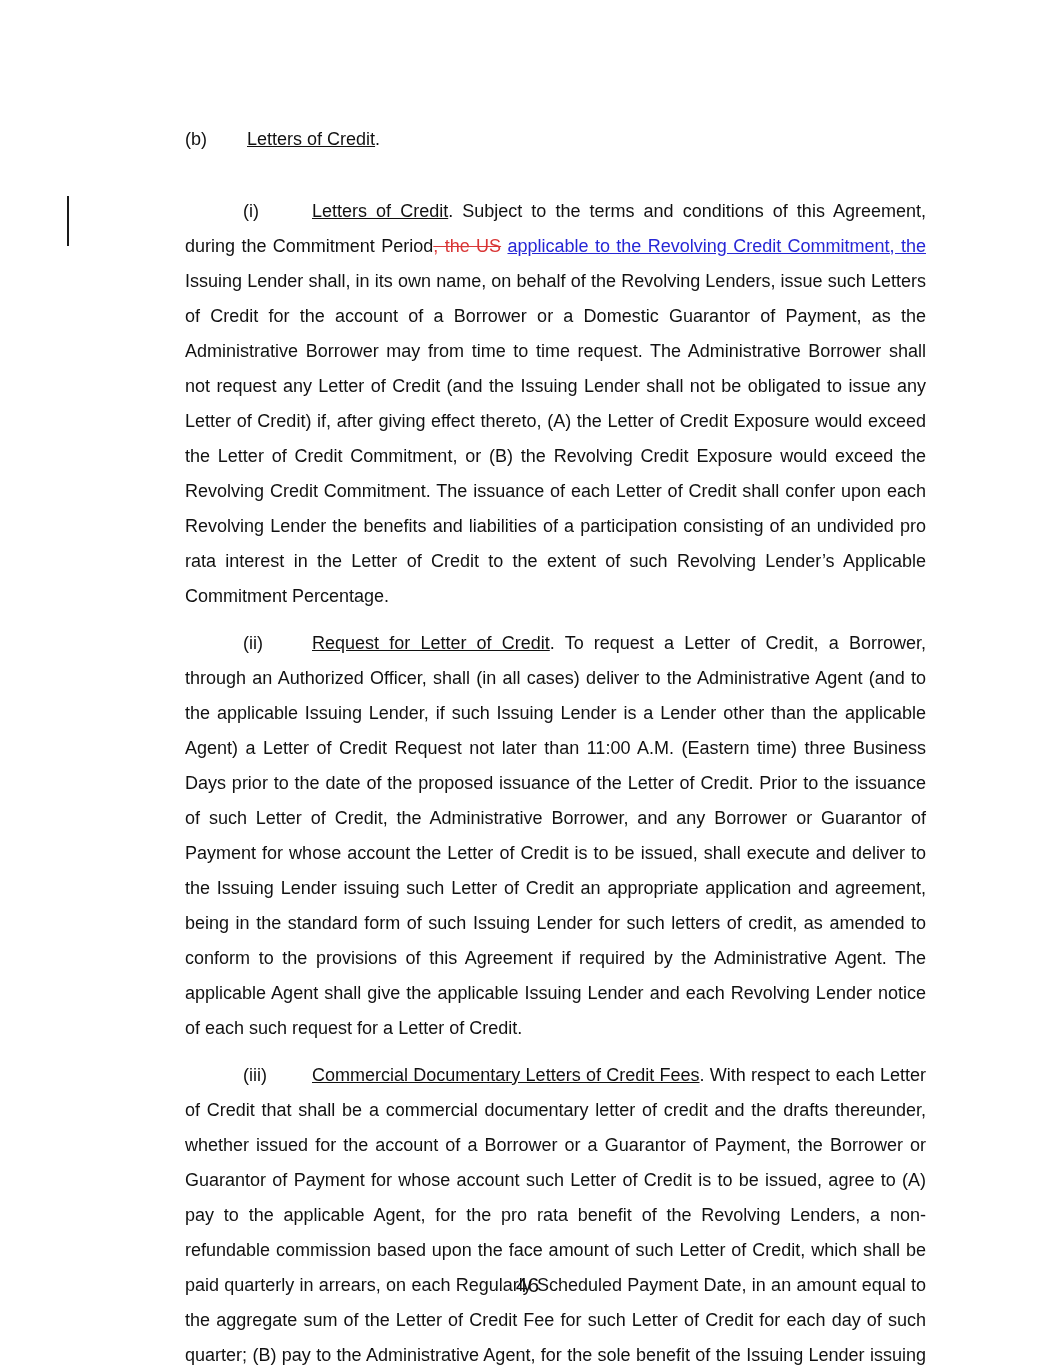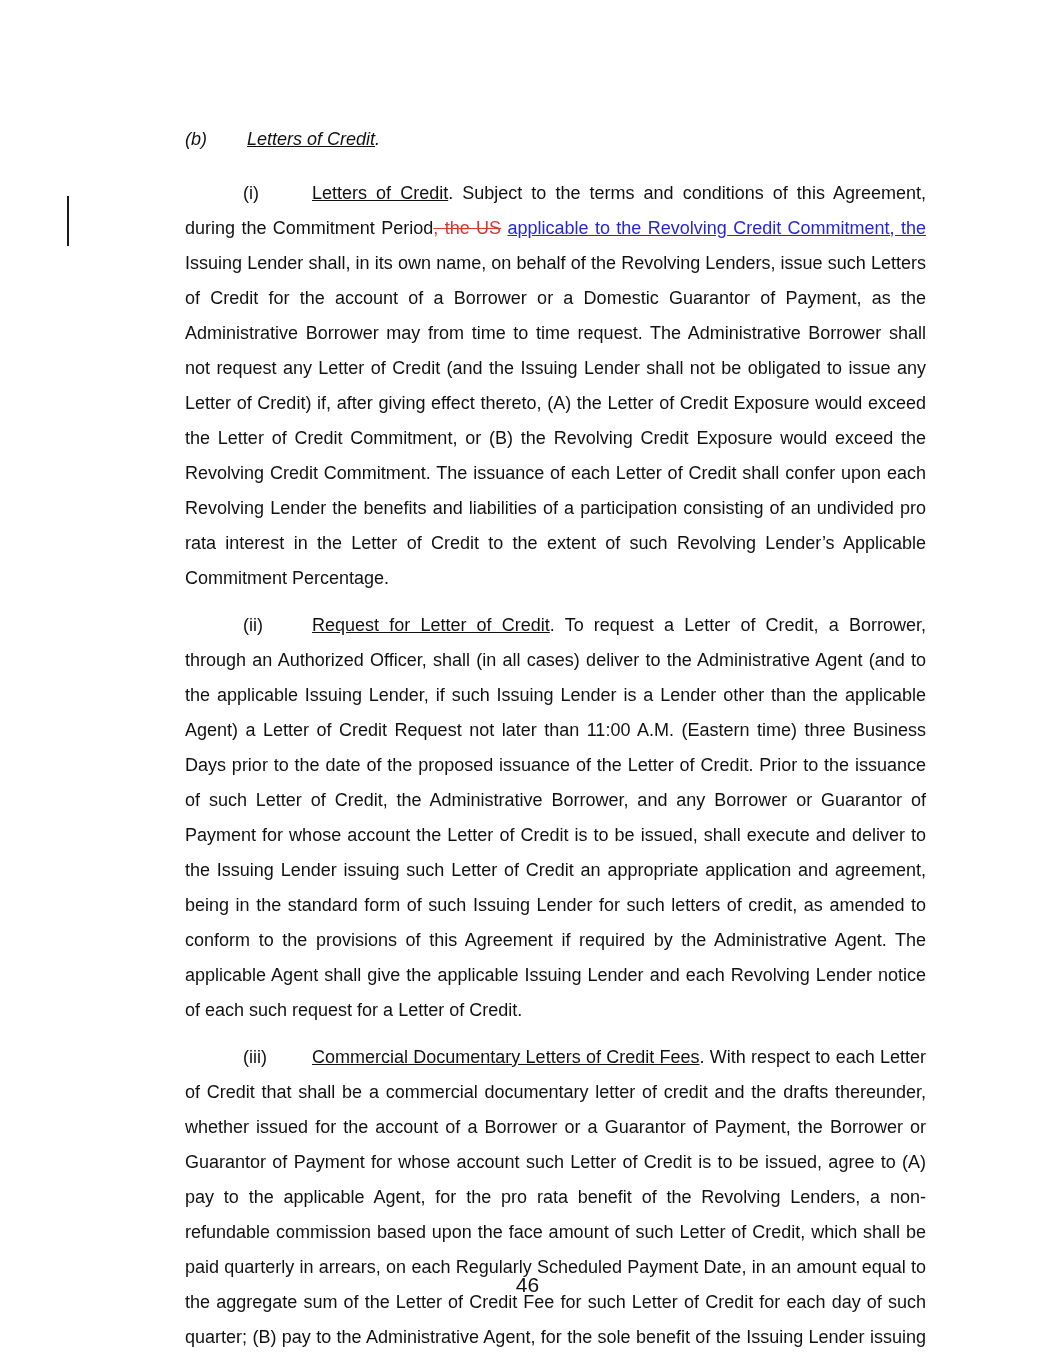--- a/index.html
+++ b/index.html
@@ -16,24 +16,23 @@
     color: var(--text, #111111);
     overflow: hidden;
   }
   .content {
     position: absolute;
     left: 185px;
     top: 127px;
     width: 741px;
   }
   .heading {
-    margin: 0 0 24px 0;
+    margin: 0 0 42px 0;
     font-size: 18px;
     line-height: 24.5px;
-    font-style: italic;
   }
   .h-label {
     display: inline-block;
     width: 62px;
   }
   .h-title {
     text-decoration: underline;
   }
   .para {
     margin: 0 0 12px 0;

